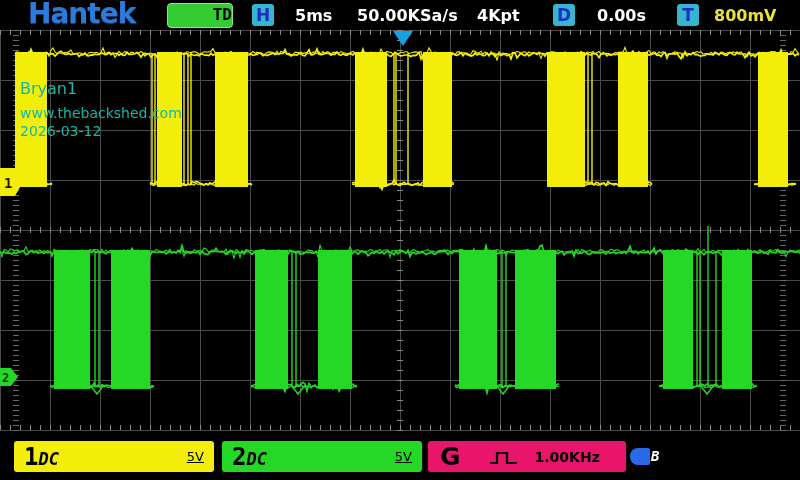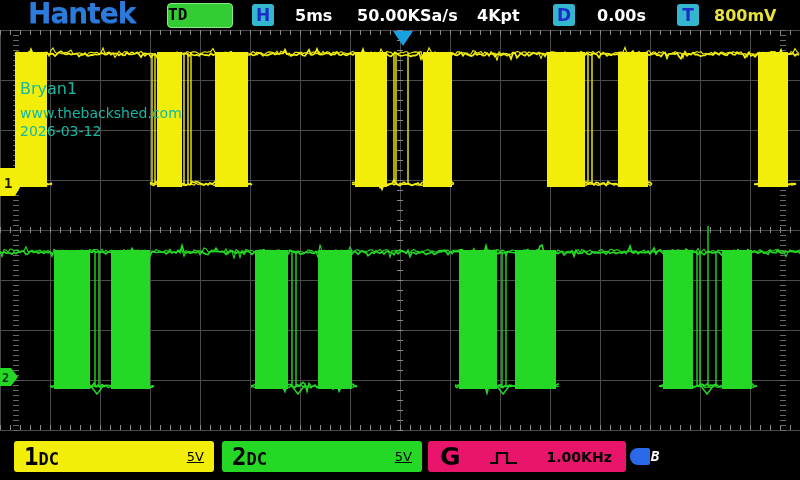--- a/index.html
+++ b/index.html
@@ -4,47 +4,47 @@
 <style>
   html,body{margin:0;padding:0;background:#222;}
   #screen{position:relative;width:800px;height:480px;background:#000;overflow:hidden;
           font-family:"DejaVu Sans",sans-serif;padding-left:39px;}
   
   .topbar{position:absolute;left:0;top:0;width:800px;height:30px;background:#000;z-index:30;}
   .logo{position:absolute;left:28px;top:-3px;font-size:28px;font-weight:800;letter-spacing:-1px;
         color:#2b7bdb;font-family:"DejaVu Sans",sans-serif;text-shadow:0 1px 0 #123c77;}
   .td-btn{position:absolute;left:167px;top:3px;width:64px;height:23px;background:#33cc33;
           border:1px solid #86e886;border-radius:4px;color:#000;font-weight:bold;font-size:16px;
-          text-align:left;line-height:22px;font-family:"DejaVu Sans Mono",monospace;}
+          text-align:right;line-height:22px;font-family:"DejaVu Sans Mono",monospace;}
   .badge{position:absolute;top:4px;width:22px;height:22px;background:#35b6cf;border-radius:3px;
          color:#1d2cc8;font-weight:bold;font-size:17px;text-align:center;line-height:22px;
          font-family:"DejaVu Sans",sans-serif;}
   .tb-text{position:absolute;top:6px;color:#fff;font-weight:bold;font-size:16px;
            font-family:"DejaVu Sans",sans-serif;}
   .trigger-level{color:#e8e23c;}
   
   #scope{position:absolute;left:0;top:0;z-index:5;}
   .marker{position:absolute;z-index:8;}
   .overlay{position:absolute;left:20px;top:80px;z-index:12;color:#14b8a6;line-height:1.1;}
   .overlay .l1{font-size:16px;margin-bottom:8px;}
   .overlay .l2{font-size:14px;margin-bottom:3px;}
   .overlay .l3{font-size:14px;}
   
   .bottombar{position:absolute;left:0;top:432px;width:800px;height:48px;background:#000;z-index:30;}
   .chbadge{position:absolute;top:9px;height:31px;width:200px;border-radius:3px;color:#000;
            display:flex;align-items:center;}
   .chbadge .num{font-size:24px;font-weight:bold;margin-left:10px;font-family:"DejaVu Sans Mono",monospace;}
-  .chbadge .coup{font-size:17px;font-weight:bold;margin-top:5px;font-family:"DejaVu Sans Mono",monospace;}
+  .chbadge .coup{font-size:17px;font-weight:bold;margin-top:5px;font-family:"DejaVu Sans Mono",monospace;font-style:italic;}
   .chbadge .scale{margin-left:auto;margin-right:10px;font-size:13px;font-family:"DejaVu Sans",sans-serif;text-decoration:underline;}
   .gbadge{position:absolute;left:428px;top:9px;width:198px;height:31px;background:#e9156b;
           border-radius:3px;color:#000;display:flex;align-items:center;}
   .gbadge .glabel{font-size:25px;font-weight:bold;margin-left:12px;font-family:"DejaVu Sans",sans-serif;}
   .gcol{display:flex;flex-direction:column;margin-left:14px;line-height:1;}
   .grow{display:flex;align-items:flex-end;font-weight:bold;font-size:14px;
-        font-family:"DejaVu Sans",sans-serif;gap:12px;}
+        font-family:"DejaVu Sans",sans-serif;}
   .grow.top{margin-left:14px;}
   .grow .freq{margin-left:16px;}
   .grow .offs{margin-left:10px;}
   .usb{position:absolute;left:630px;top:16px;width:20px;height:17px;background:#2a6ae8;
        border-radius:8px 2px 2px 8px;}
   .usbletter{position:absolute;left:651px;top:16px;color:#fff;font-weight:bold;font-style:italic;
              font-size:14px;font-family:"DejaVu Sans Mono",monospace;}
 </style>
 </head>
 <body>

